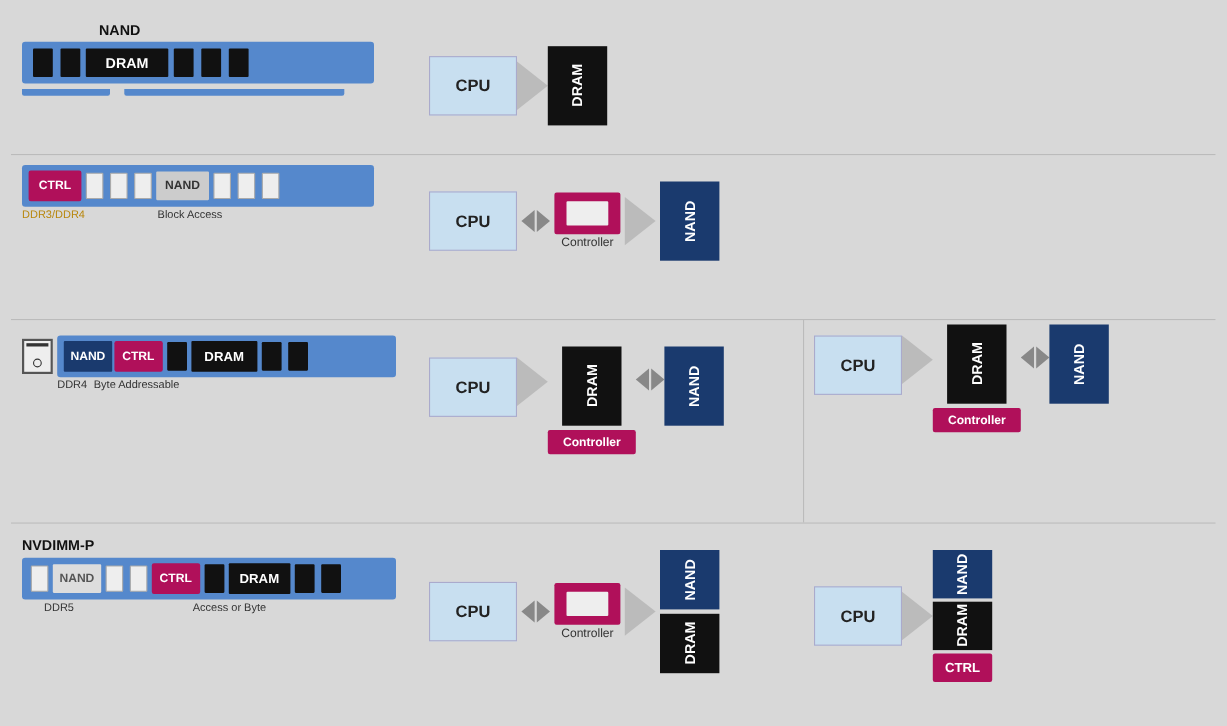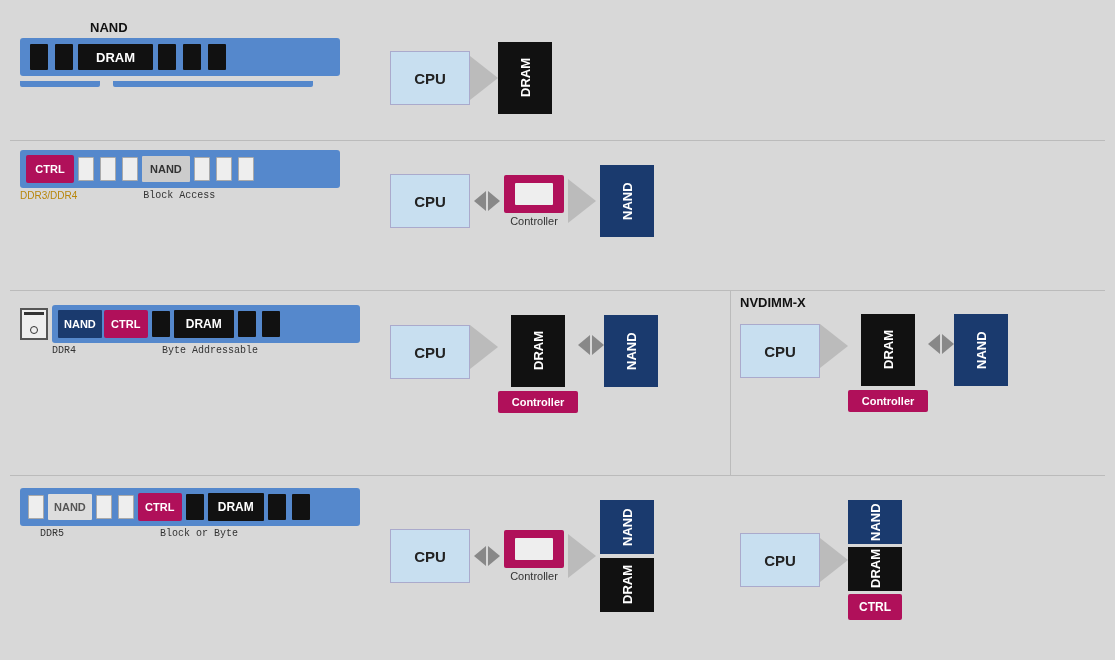--- a/index.html
+++ b/index.html
@@ -19,21 +19,20 @@
       font-size: 13px;
       color: #111;
     }
     .label-small {
       font-size: 10px;
       color: #b8860b;
     }
     .label-small-dark {
       font-size: 10px;
       color: #333;
-      font-family: Liberation Mono, monospace;
     }
 
     
     .cpu-box {
       background: #c8dff0;
       border: 1px solid #aac;
       display: flex;
       align-items: center;
       justify-content: center;
       font-weight: bold;
@@ -227,21 +226,21 @@
         <div style="background:#1a3a6e;color:white;font-size:11px;font-weight:bold;padding:0 6px;height:28px;display:flex;align-items:center;border-radius:1px;">NAND</div>
         <div class="ctrl-pink" style="width:44px;height:28px;border-radius:2px;">CTRL</div>
         <div class="strip-chip"></div>
         <div style="background:#111;color:white;font-size:12px;font-weight:bold;padding:0 12px;height:28px;display:flex;align-items:center;border-radius:1px;">DRAM</div>
         <div class="strip-chip"></div>
         <div class="strip-chip"></div>
       </div>
     </div>
     <div style="display:flex; gap:6px; margin-top:2px; padding-left:32px;">
       <span class="label-small-dark">DDR4</span>
-      <span class="label-small-dark" style="margin-left:80px;">Byte Addressable</span>
+      <span class="label-small-dark" style="">Byte Addressable</span>
     </div>
   </div>
 </div>
 
 <div style="position:absolute; top:315px; left:390px; display:flex; align-items:flex-start; gap:0;">
   <div class="cpu-box" style="width:80px;height:54px;margin-top:10px;">
     <span>CPU</span>
   </div>
   <div class="arrow-right" style="margin-top:10px;"></div>
   <div style="display:flex;flex-direction:column;align-items:center;">
@@ -255,23 +254,20 @@
   <div class="double-arrow" style="margin-top:20px;">
     <div class="arr-l"></div>
     <div class="arr-r"></div>
   </div>
   <div class="nand-box" style="width:54px;height:72px;">
     <span>NAND</span>
   </div>
 </div>
 
 <div style="position:absolute; top:295px; left:740px;">
-  <div style="margin-bottom:4px;">
-    <span class="label-bold">NVDIMM-X</span>
-  </div>
   <div style="display:flex; align-items:flex-start; gap:0;">
     <div class="cpu-box" style="width:80px;height:54px;margin-top:10px;">
       <span>CPU</span>
     </div>
     <div class="arrow-right" style="margin-top:10px;"></div>
     <div style="display:flex;flex-direction:column;align-items:center;">
       <div class="dram-box" style="width:54px;height:72px;">
         <span>DRAM</span>
       </div>
       <div class="controller-pink" style="width:80px;height:22px;border-radius:2px;margin-top:4px;font-size:11px;">
@@ -282,35 +278,38 @@
       <div class="arr-l"></div>
       <div class="arr-r"></div>
     </div>
     <div class="nand-box" style="width:54px;height:72px;">
       <span>NAND</span>
     </div>
   </div>
 </div>
 
 <div style="position:absolute; top:488px; left:20px;">
+  <div style="margin-bottom:4px;">
+    <span class="label-bold">NVDIMM-P</span>
+  </div>
   <div style="width:340px;">
     <div class="strip" style="padding:0 6px;gap:2px;">
       <div class="strip-chip-light"></div>
       <div style="background:#ddd;color:#555;font-size:11px;font-weight:bold;padding:0 6px;height:26px;display:flex;align-items:center;border-radius:1px;">NAND</div>
       <div class="strip-chip-light"></div>
       <div class="strip-chip-light"></div>
       <div class="ctrl-pink" style="width:44px;height:28px;border-radius:2px;">CTRL</div>
       <div class="strip-chip"></div>
       <div style="background:#111;color:white;font-size:12px;font-weight:bold;padding:0 10px;height:28px;display:flex;align-items:center;border-radius:1px;">DRAM</div>
       <div class="strip-chip"></div>
       <div class="strip-chip"></div>
     </div>
-    <div style="display:flex; gap:6px; margin-top:2px;">
+    <div style="display:flex; gap:18px; margin-top:2px;">
       <span class="label-small-dark" style="margin-left:20px;">DDR5</span>
-      <span class="label-small-dark" style="margin-left:90px;">Block or Byte</span>
+      <span class="label-small-dark" style="margin-left:90px;">Access or Byte</span>
     </div>
   </div>
 </div>
 
 <div style="position:absolute; top:500px; left:390px; display:flex; align-items:center; gap:4px;">
   <div class="cpu-box" style="width:80px;height:54px;">
     <span>CPU</span>
   </div>
   <div class="double-arrow">
     <div class="arr-l"></div>

